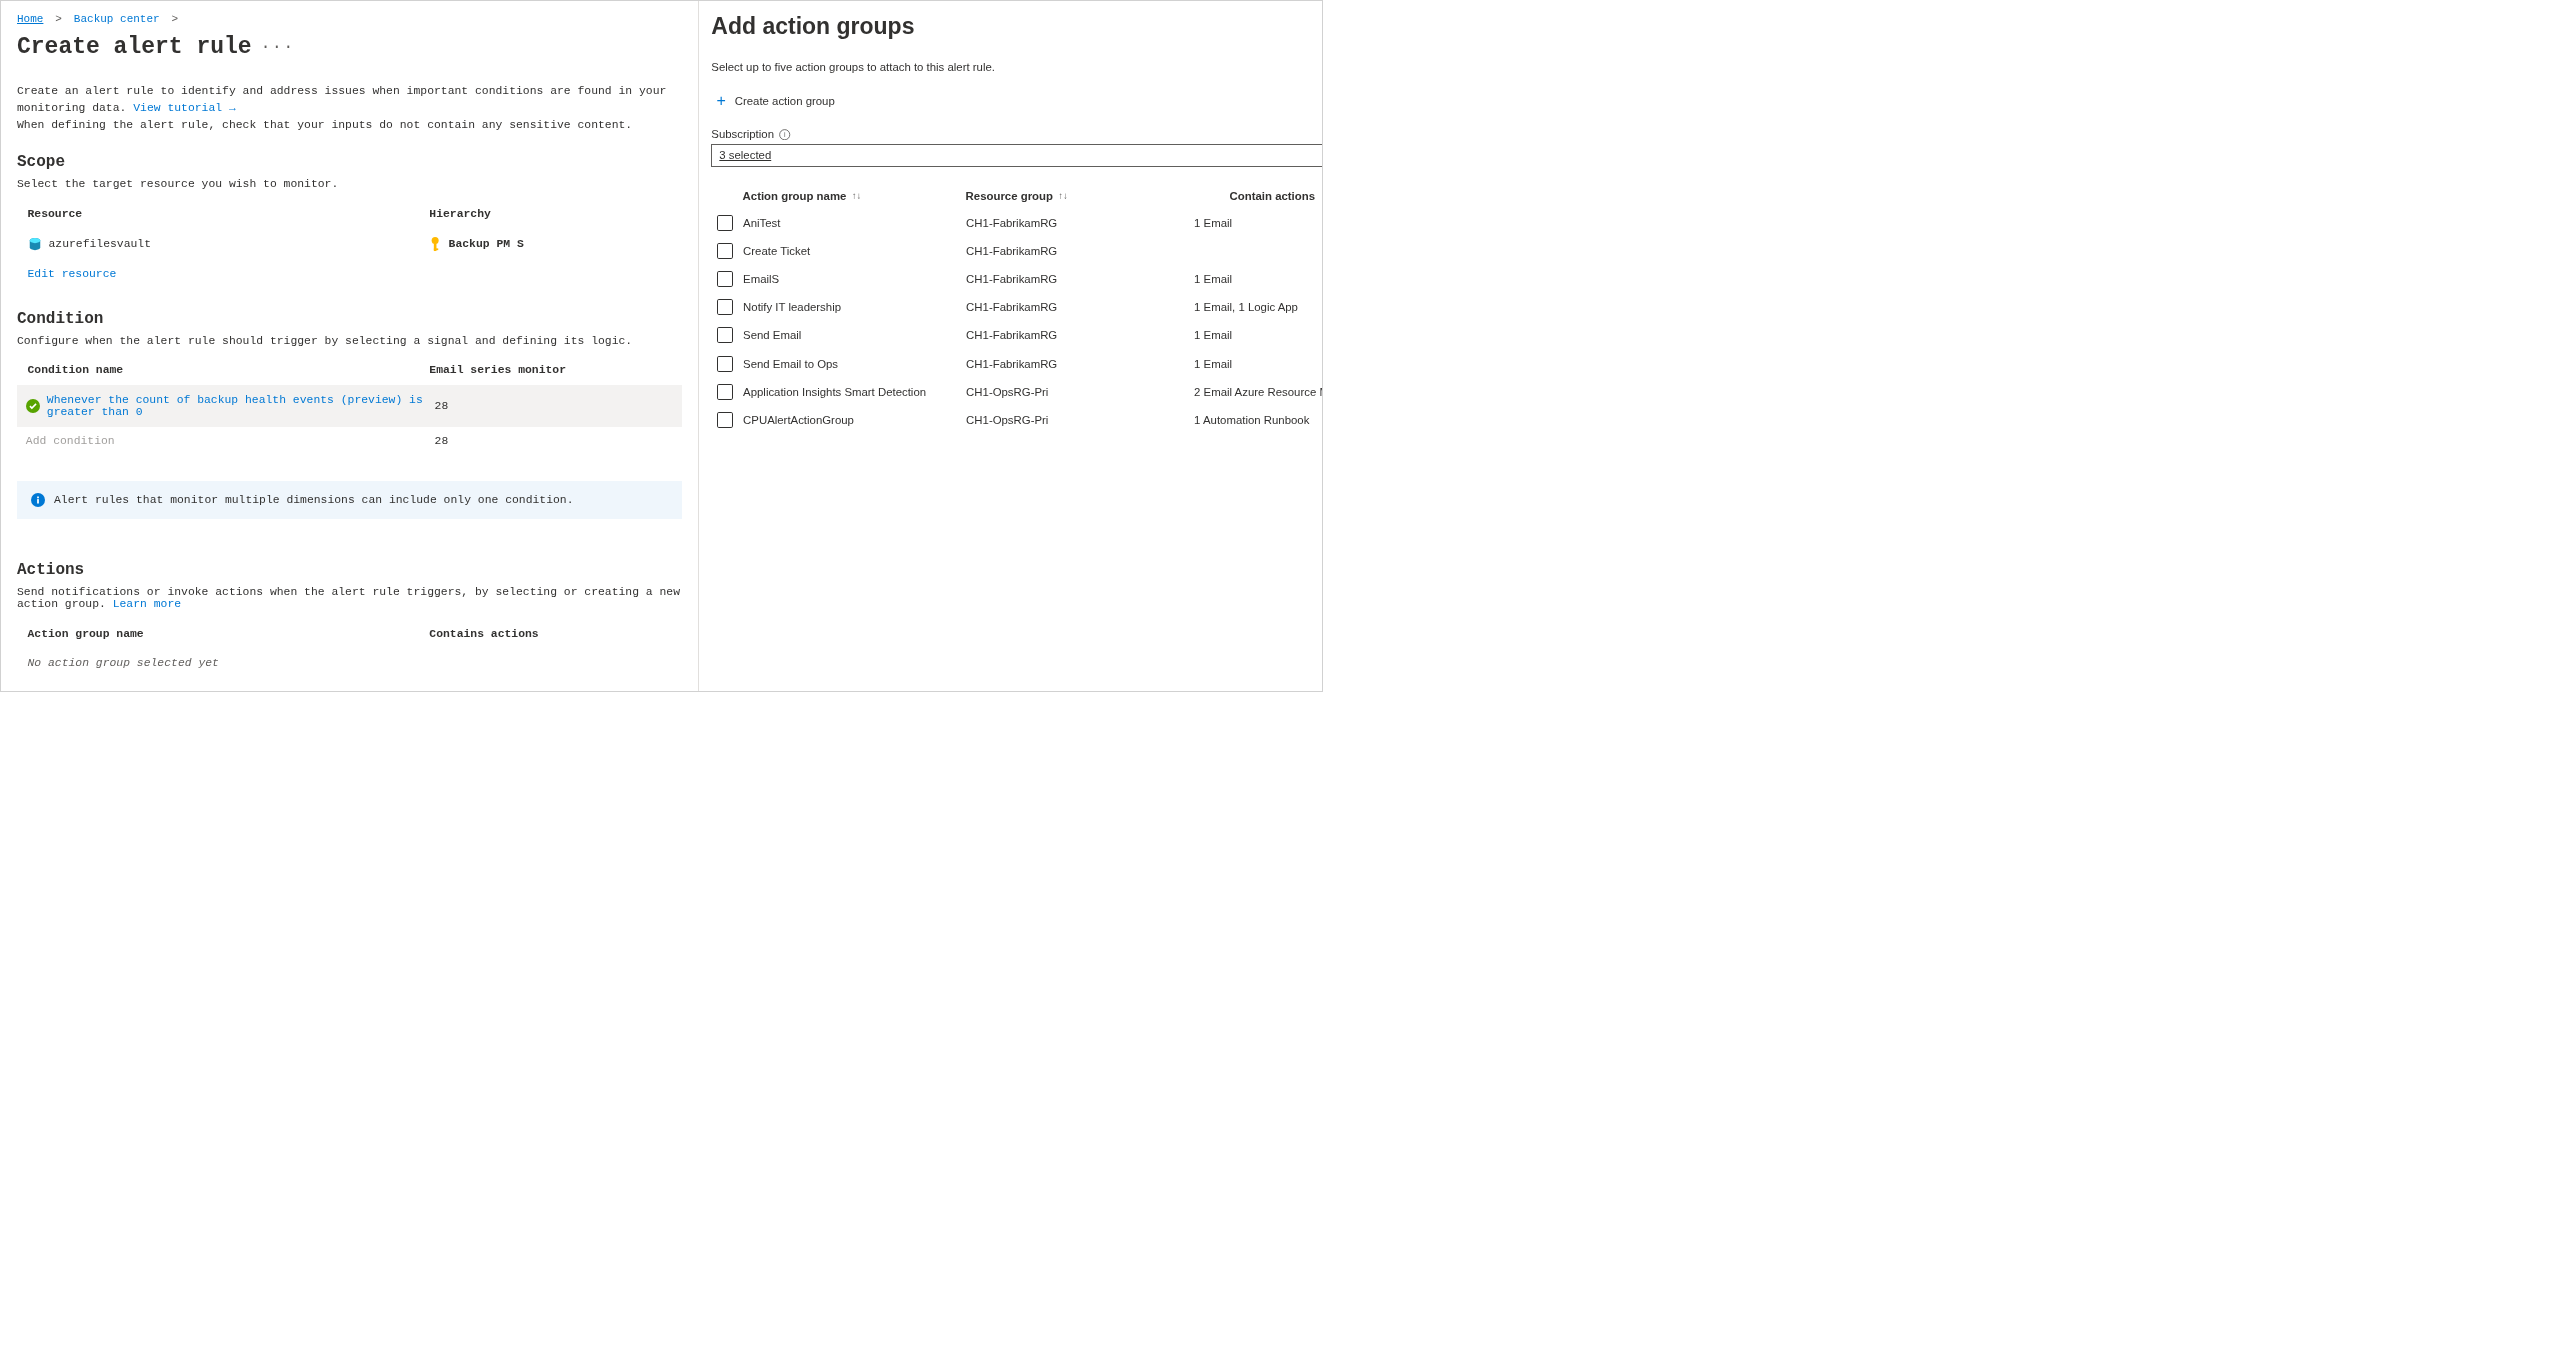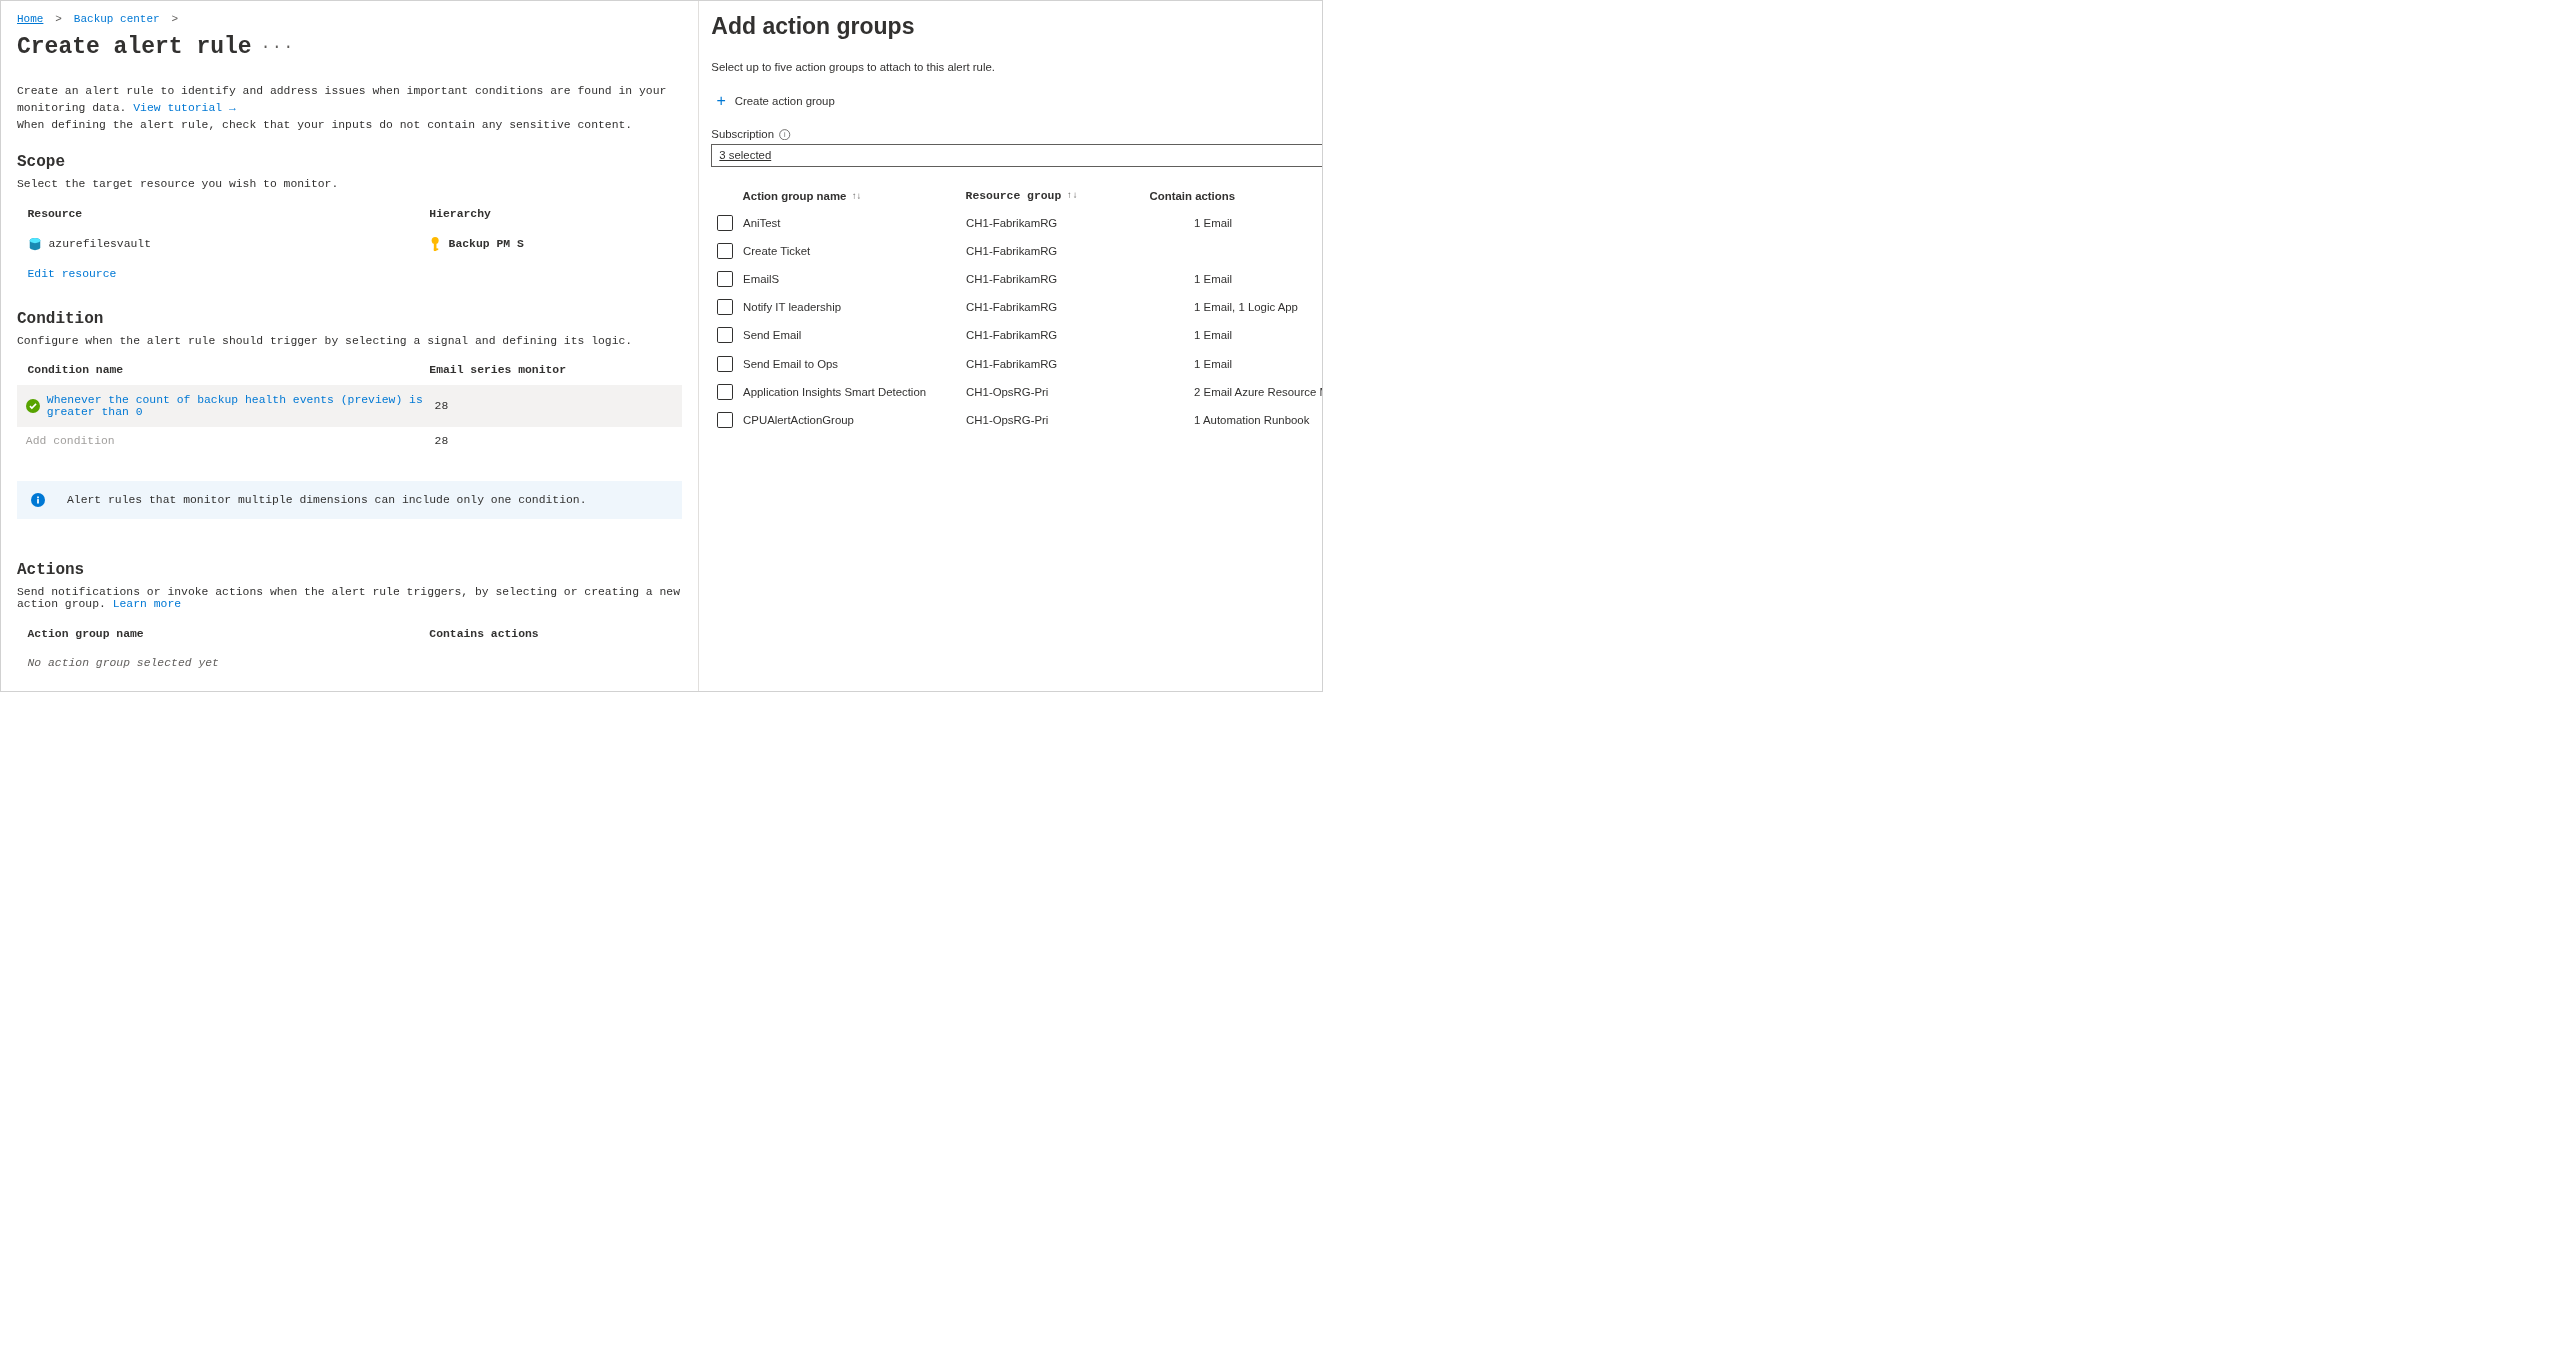--- a/index.html
+++ b/index.html
@@ -58,21 +58,21 @@
     .cond-row .cc2 { flex: 1; padding-left: 5.3px; }
     .cond-row a { color: #0078d4; text-decoration: none; }
     .ico-check { width: 14px; height: 14px; flex-shrink: 0; }
     .ghost { color: #a19f9d; }
     .info-bar {
       margin-top: 24.5px;
       background: #eff6fc;
       padding: 12.3px 14px;
       display: flex;
       align-items: center;
-      gap: 22px;
+      gap: 9px;
       font-size: 11.4px;
     }
     .ico-info { width: 14px; height: 14px; flex-shrink: 0; }
     .actions-section { margin-top: 42px; }
     .act-head { display: flex; padding: 5.3px 0 8.8px; font-size: 11.4px; font-weight: 600; }
     .act-head .ac1 { flex: 0 0 62%; padding-left: 10.5px; }
     .act-head .ac2 { flex: 1; }
     .act-empty { font-style: italic; color: #605e5c; padding: 8.8px 0 0 10.5px; font-size: 11.4px; }
     
     .right-panel {
@@ -130,21 +130,21 @@
     
     .ag-head {
       display: flex;
       align-items: center;
       padding: 7px 0 7px 5.3px;
       font-size: 11.4px;
       font-weight: 600;
     }
     .ag-head .chk-space { width: 26px; }
     .ag-head .agc1 { width: 223px; display: flex; align-items: center; gap: 5.3px; }
-    .ag-head .agc2 { width: 184px; display: flex; align-items: center; gap: 5.3px; font-family: Liberation Mono, monospace; }
+    .ag-head .agc2 { width: 264px; display: flex; align-items: center; gap: 5.3px; }
     .ag-head .agc3 { flex: 1; }
     .sort-ico { font-size: 9.6px; color: #605e5c; }
     .ag-row {
       display: flex;
       align-items: center;
       padding: 6.1px 0 6.1px 5.3px;
       font-size: 11.4px;
     }
     .chk {
       width: 16px;

